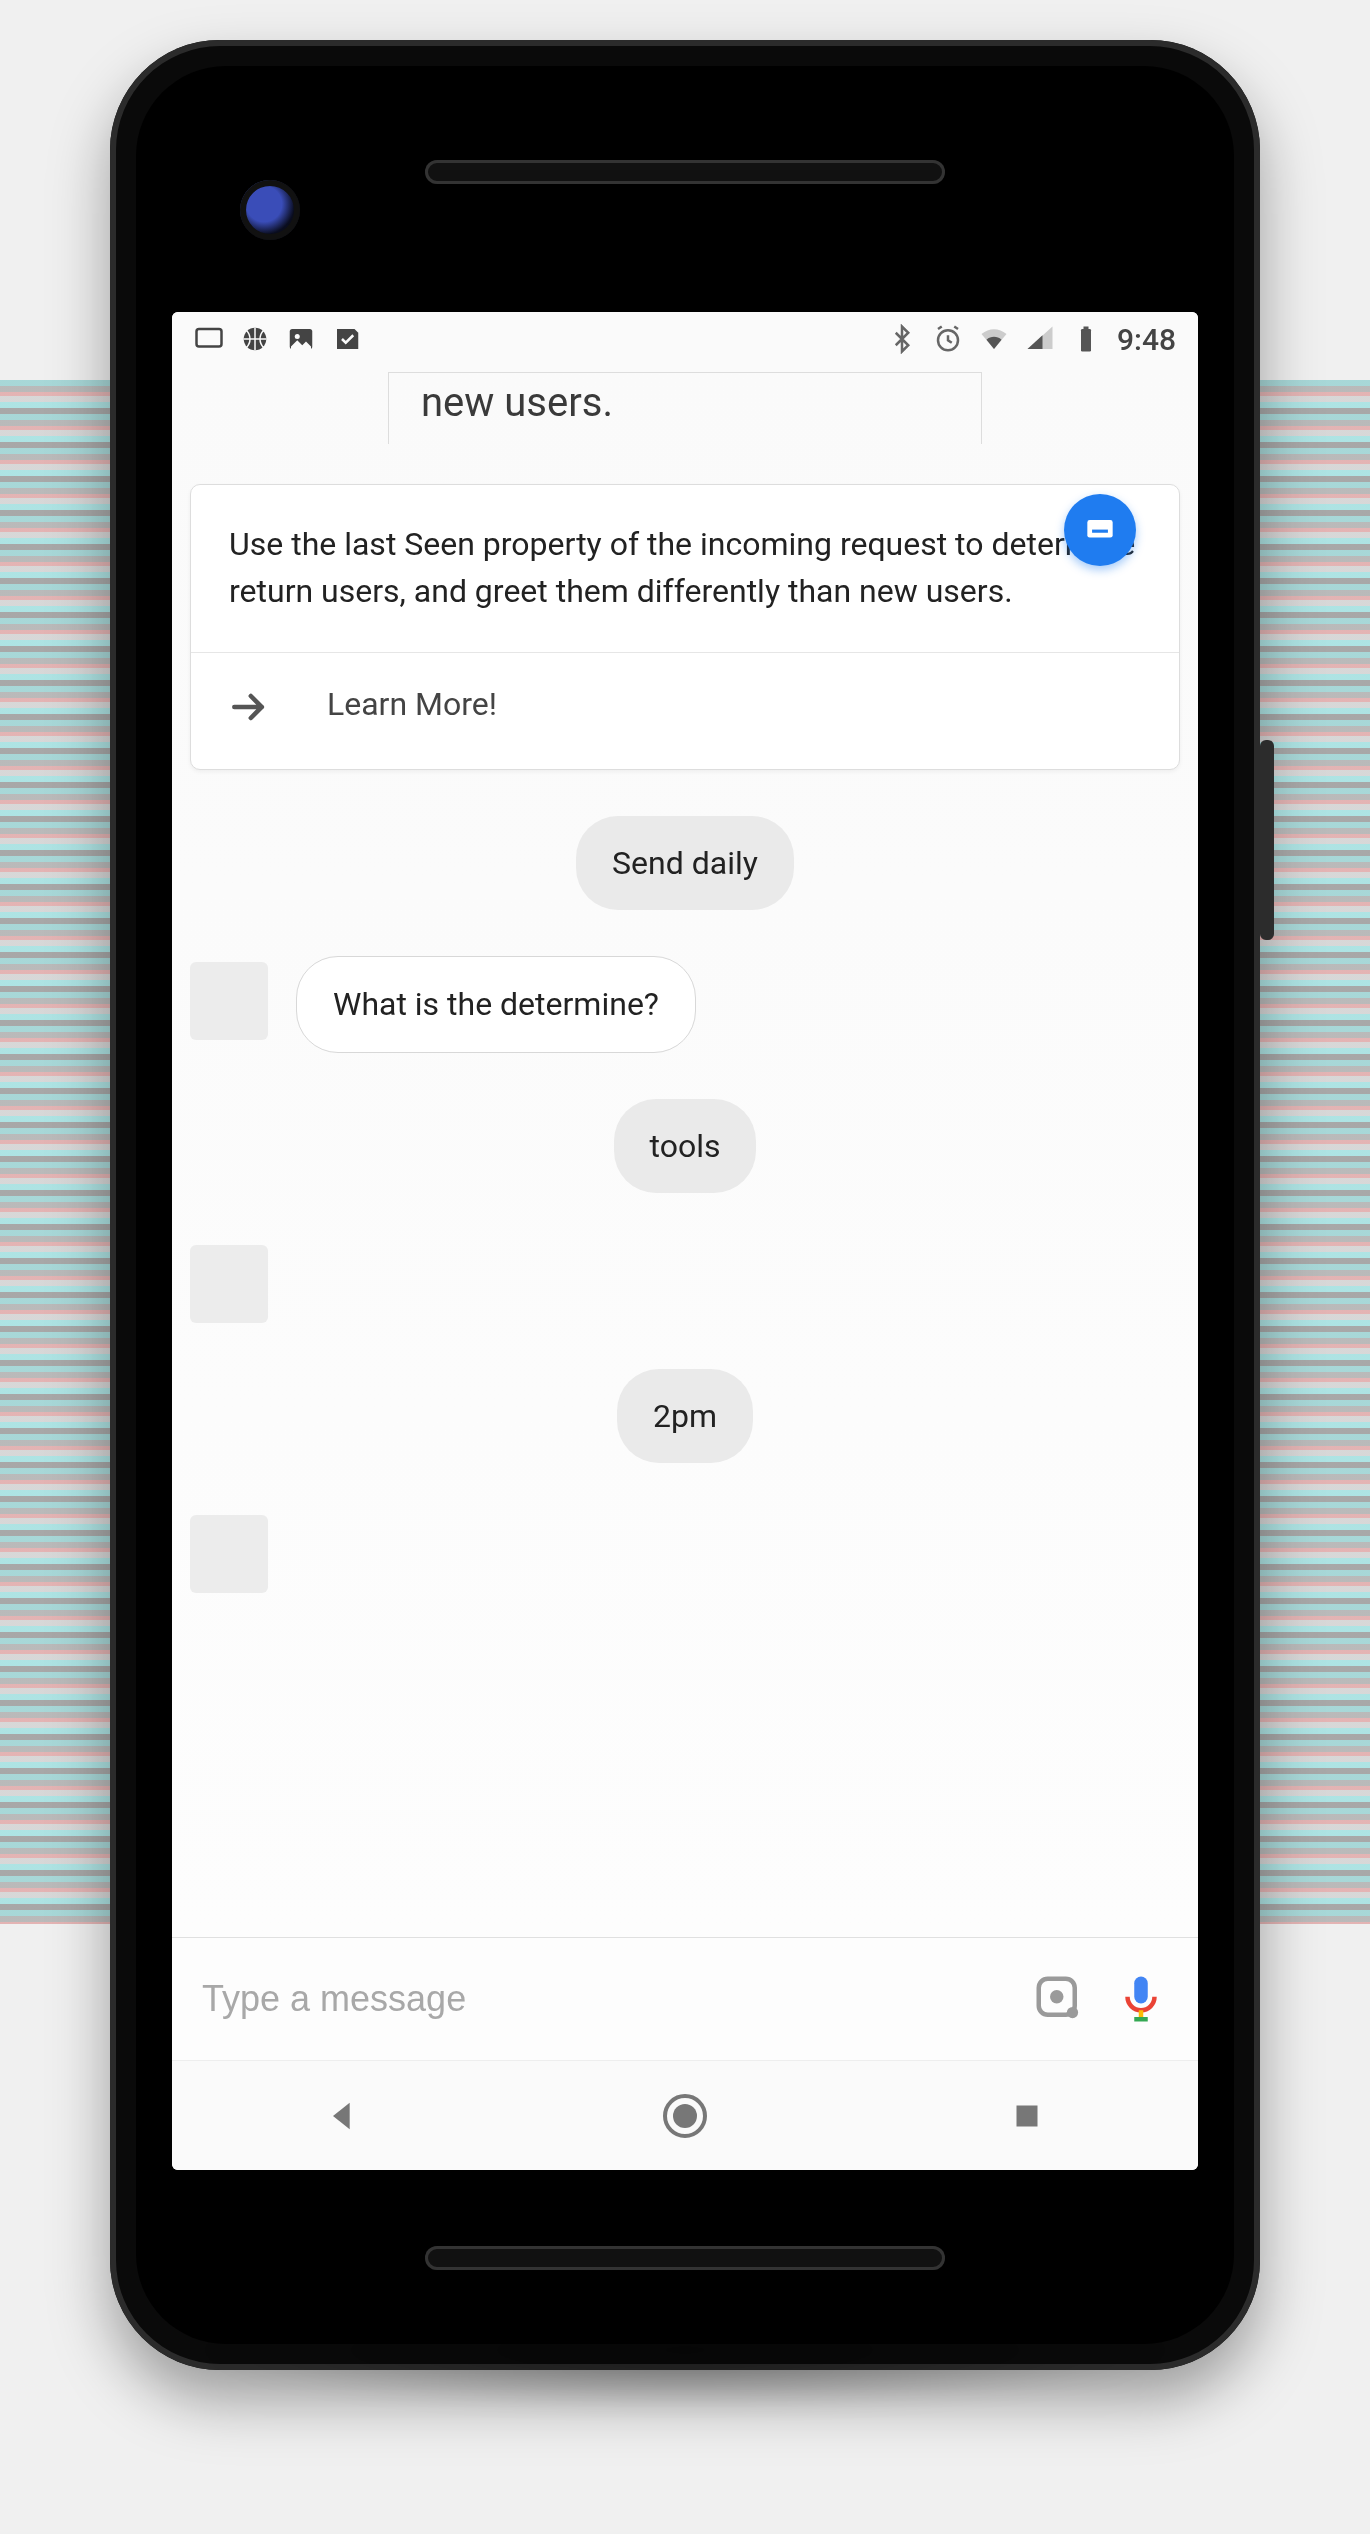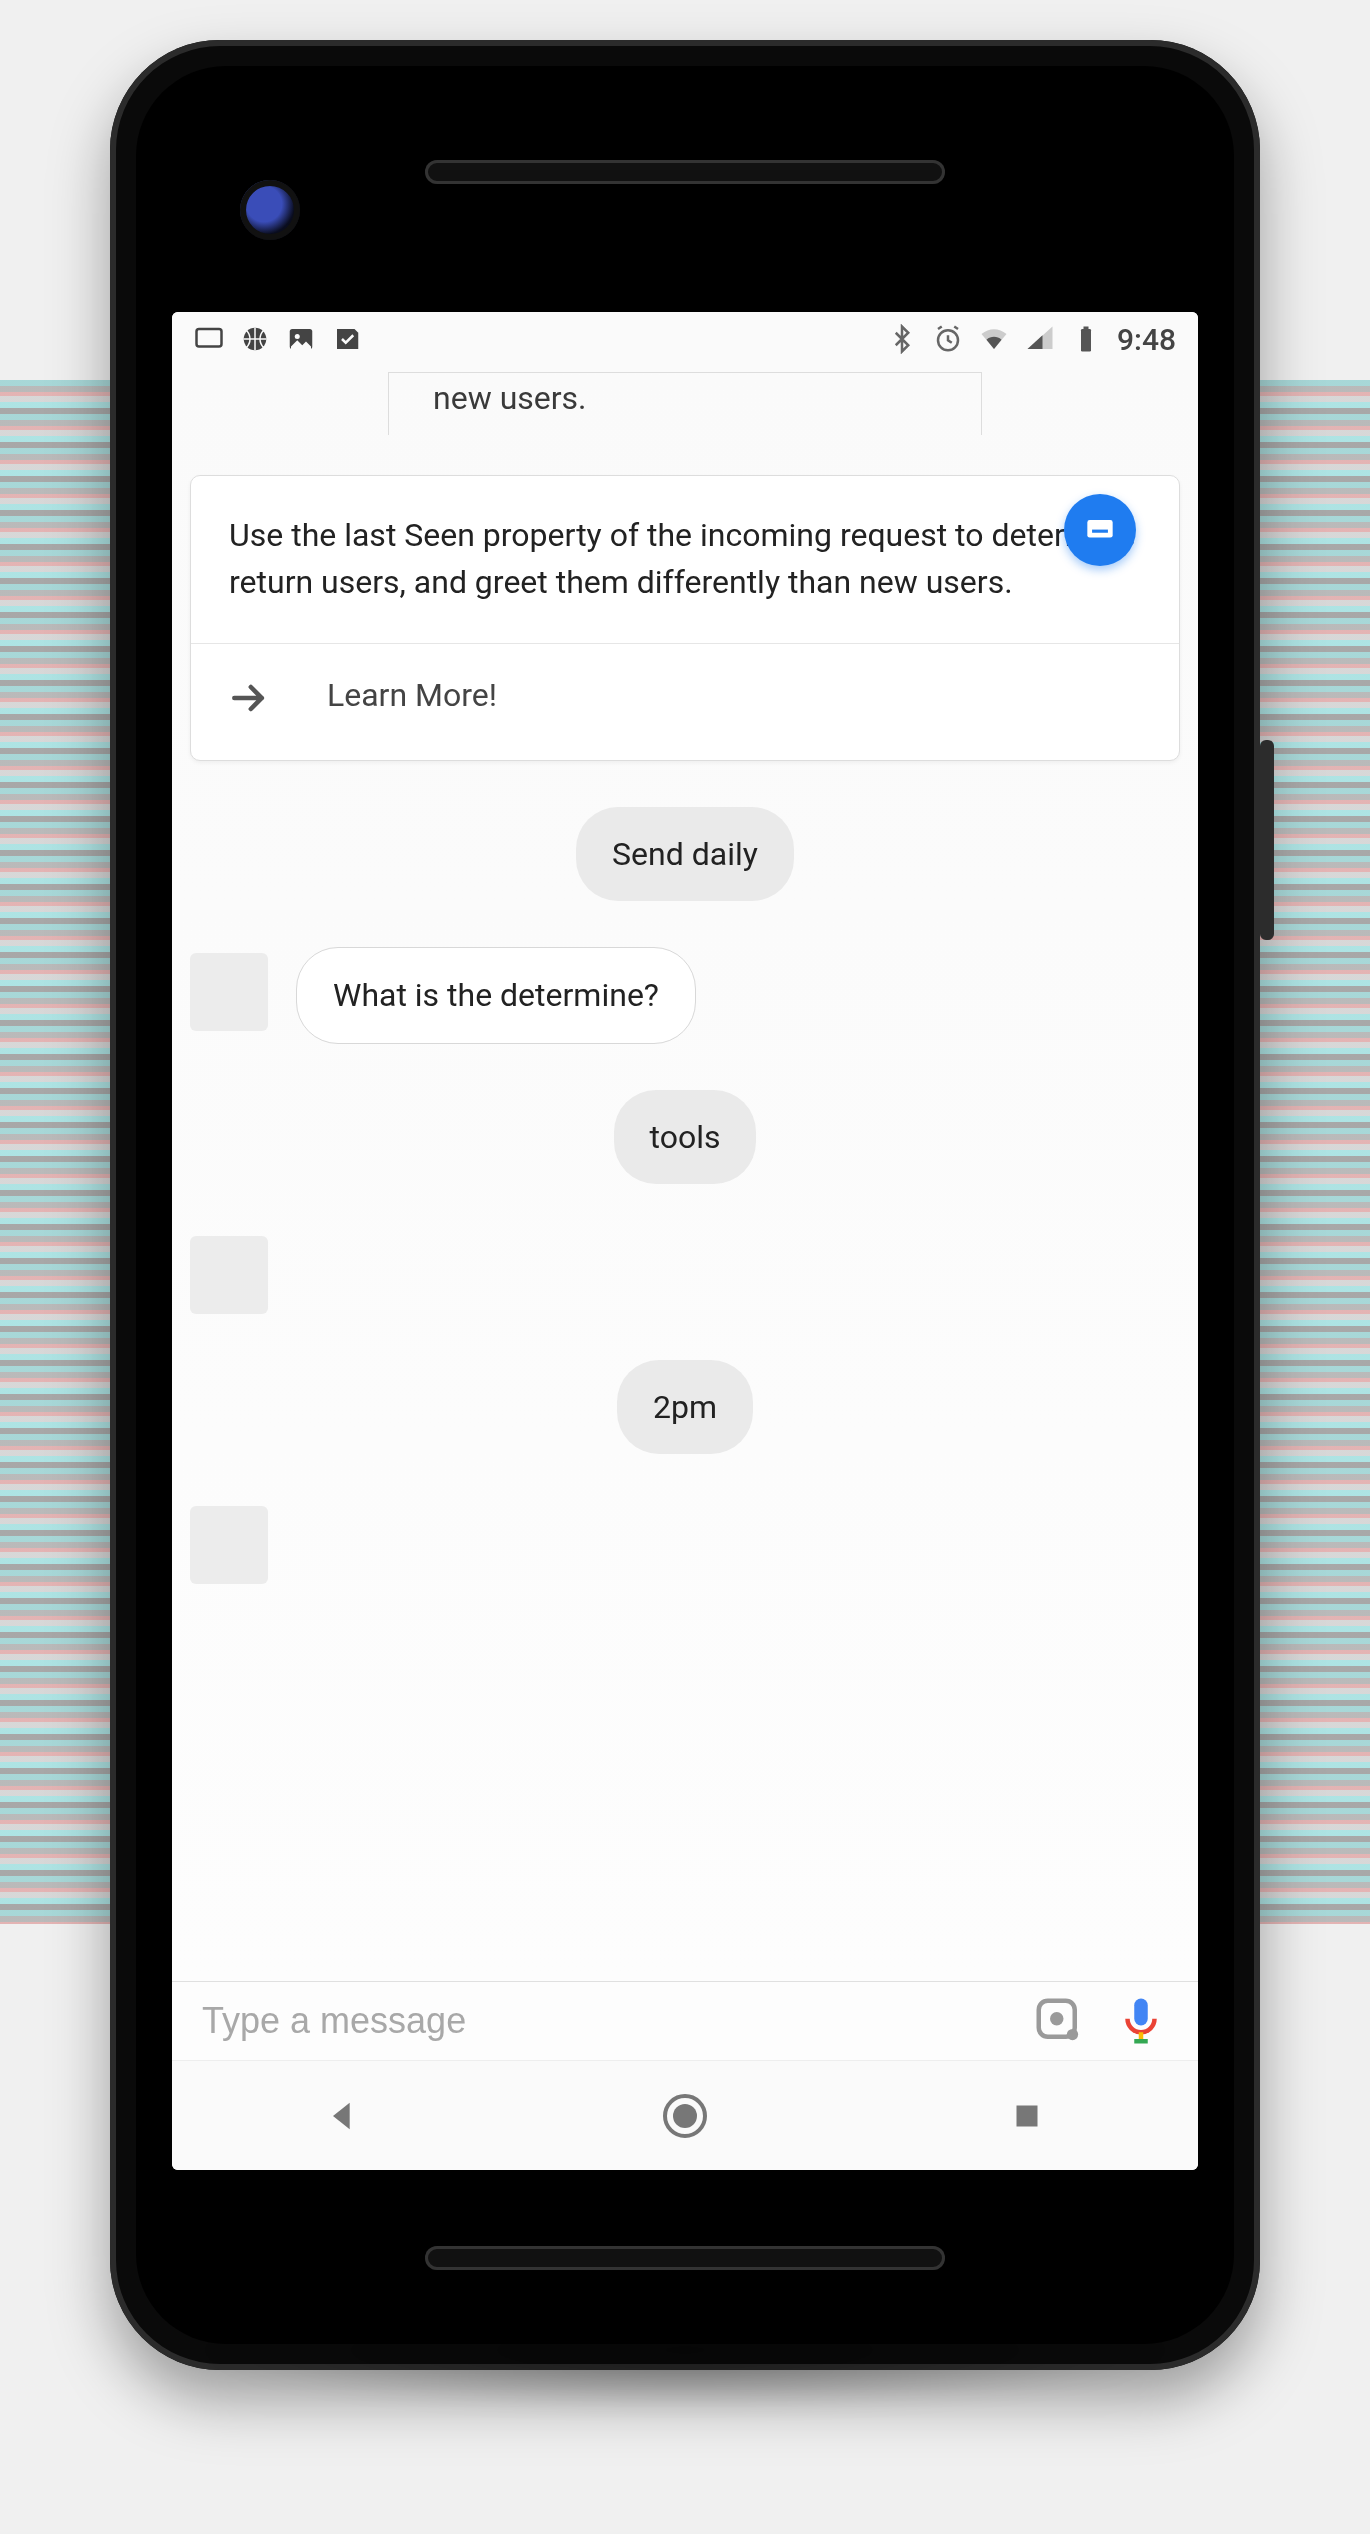--- a/index.html
+++ b/index.html
@@ -122,22 +122,22 @@
     padding: 0 18px 10px;
     background: linear-gradient(#fafafa, #fdfdfd);
   }
 
   .card-stub {
     margin: 6px auto 0;
     width: 60%;
     border: 1px solid #ddd;
     border-bottom: none;
     border-radius: 0 0 0 0;
-    padding: 6px 44px 18px;
-    font-size: 32px;
+    padding: 6px 32px 18px;
+    font-size: 40px;
     color: #3a3a3a;
   }
 
   .blue-badge {
     position: absolute;
     right: 62px;
     top: 128px;
     width: 72px;
     height: 72px;
     border-radius: 50%;
@@ -203,21 +203,21 @@
     background: #fff;
     border: 1.5px solid #d8d8d8;
     color: #222;
   }
   .bubble.wide { border-radius: 40px; }
 
   
   .input-bar {
     border-top: 1px solid #e0e0e0;
     background: #fdfdfd;
-    padding: 12px 30px;
+    padding: 34px 30px;
     display: flex;
     align-items: center;
     gap: 28px;
   }
   .msg-input {
     flex: 1;
     border: none;
     background: transparent;
     font-size: 36px;
     color: #333;

